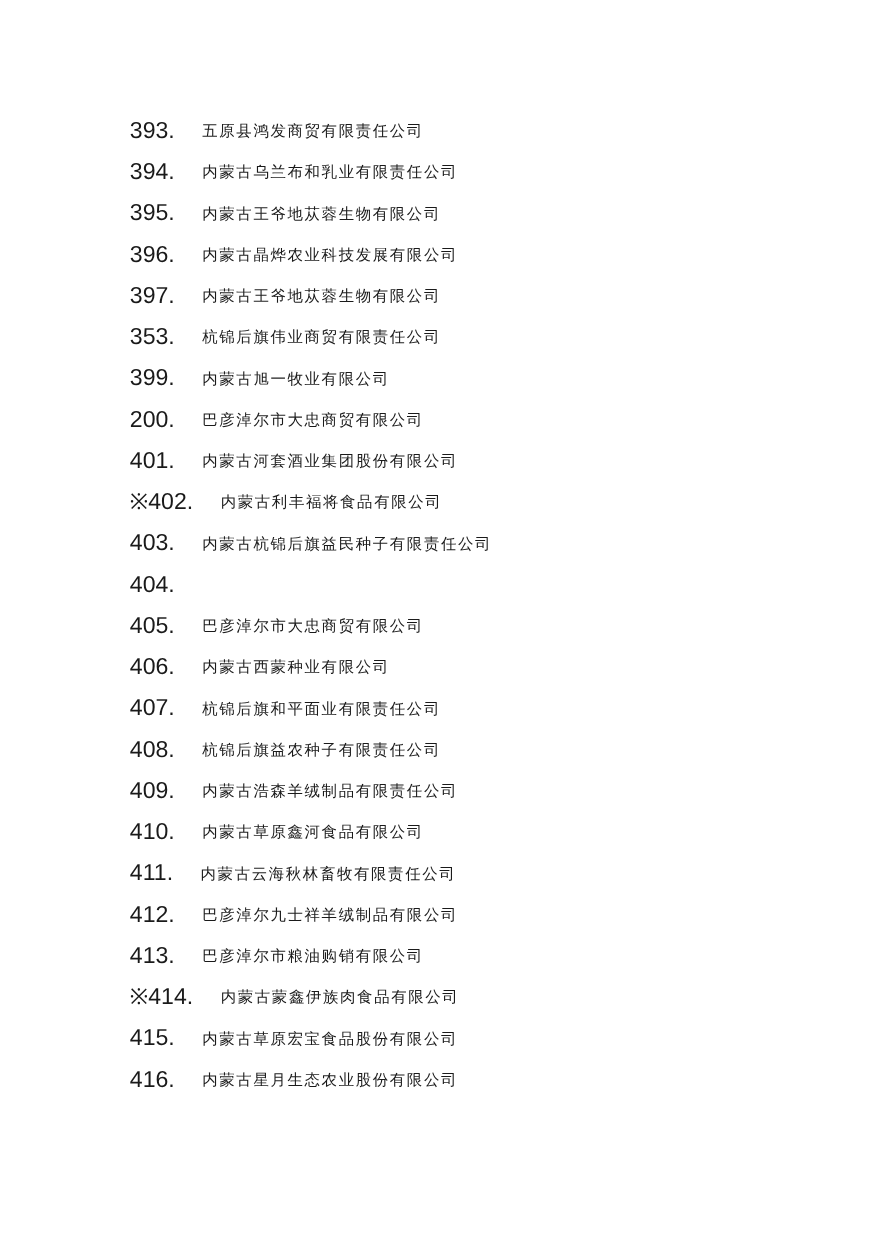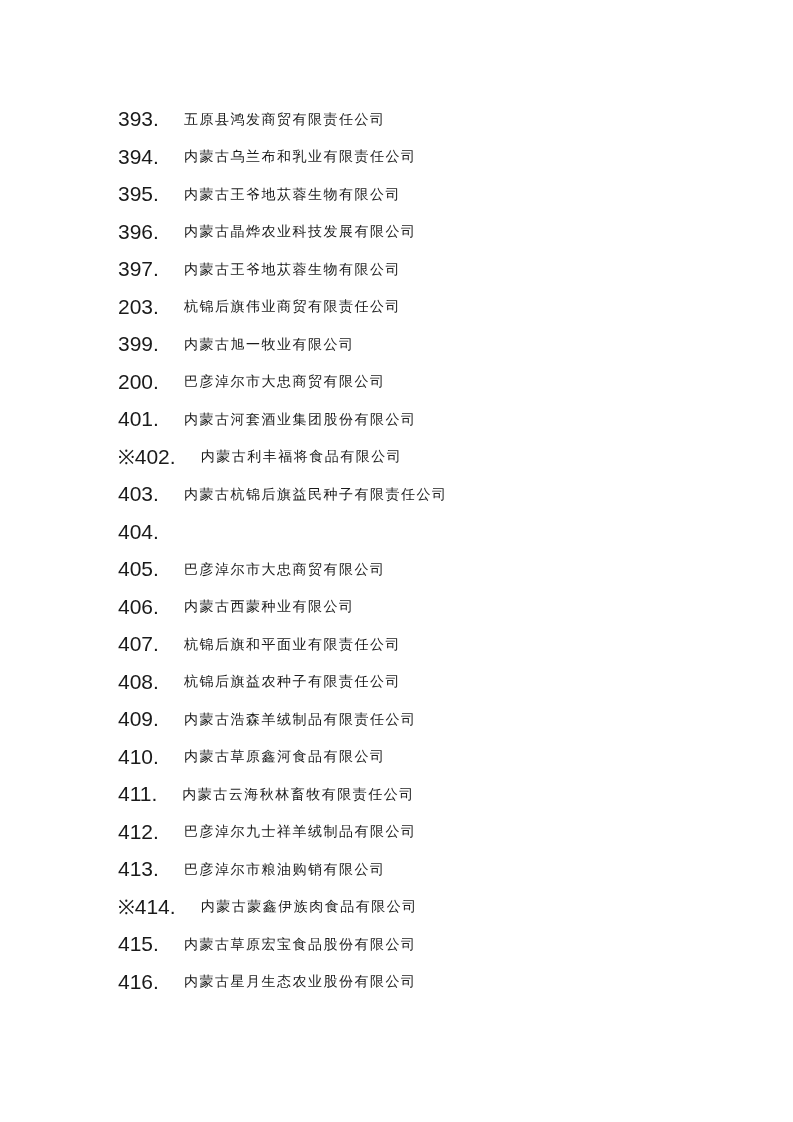--- a/index.html
+++ b/index.html
@@ -67,21 +67,21 @@
     <span class="num"><span class="marker"></span><span>396.</span></span>
     <span class="name">内蒙古晶烨农业科技发展有限公司</span>
   </div>
 
   <div class="row">
     <span class="num"><span class="marker"></span><span>397.</span></span>
     <span class="name">内蒙古王爷地苁蓉生物有限公司</span>
   </div>
 
   <div class="row">
-    <span class="num"><span class="marker"></span><span>203.</span></span>
+    <span class="num"><span class="marker"></span><span>353.</span></span>
     <span class="name">杭锦后旗伟业商贸有限责任公司</span>
   </div>
 
   <div class="row">
     <span class="num"><span class="marker"></span><span>399.</span></span>
     <span class="name">内蒙古旭一牧业有限公司</span>
   </div>
 
   <div class="row">
     <span class="num"><span class="marker"></span><span>200.</span></span>

